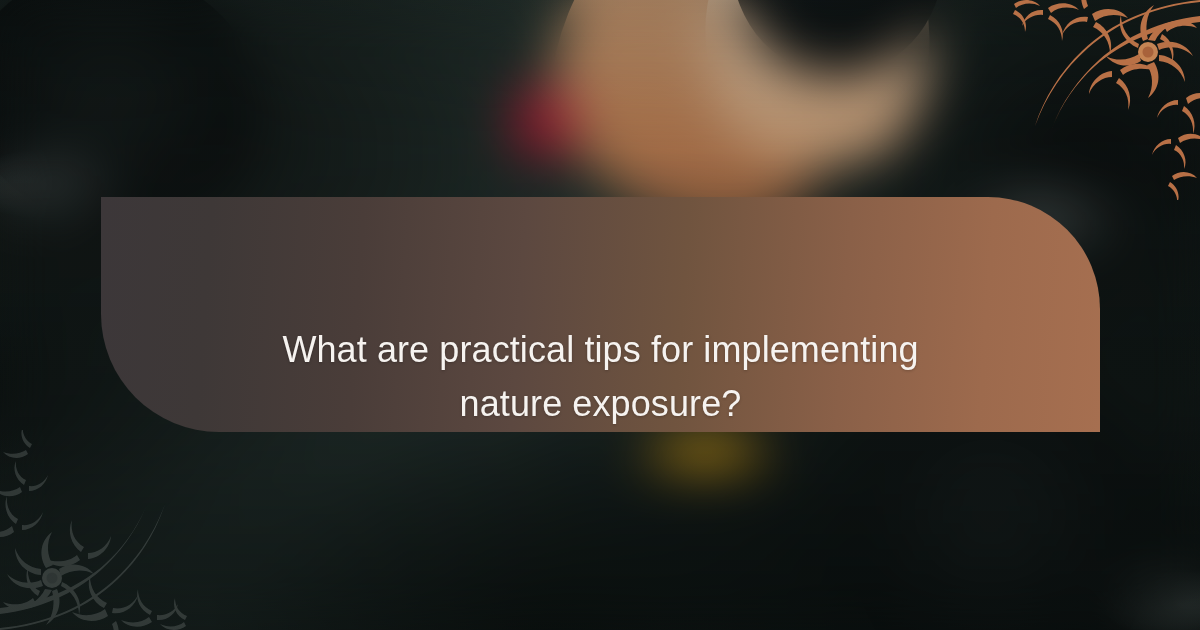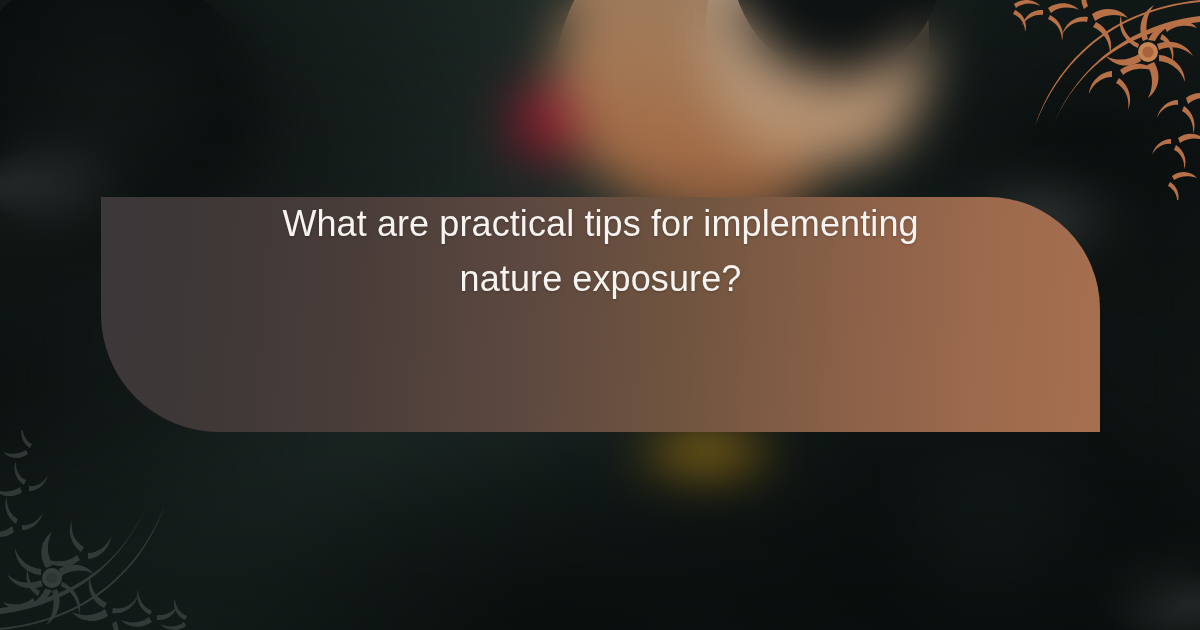--- a/index.html
+++ b/index.html
@@ -156,21 +156,21 @@
     background:linear-gradient(94deg,
         #3c3739 0%,
         #3e3837 11%,
         #4a3d39 26%,
         #5c4840 42%,
         #70543f 58%,
         #8a6048 74%,
         #9d6a4d 88%,
         #a66f50 100%);
     display:flex;
-    align-items:flex-start;
+    align-items:flex-end;
     justify-content:center;
     overflow:hidden;
   }
   .card-inner {
     width:760px;
     text-align:center;
     padding:0 20px;
   }
   .question {
     color:#f6f3f0;

